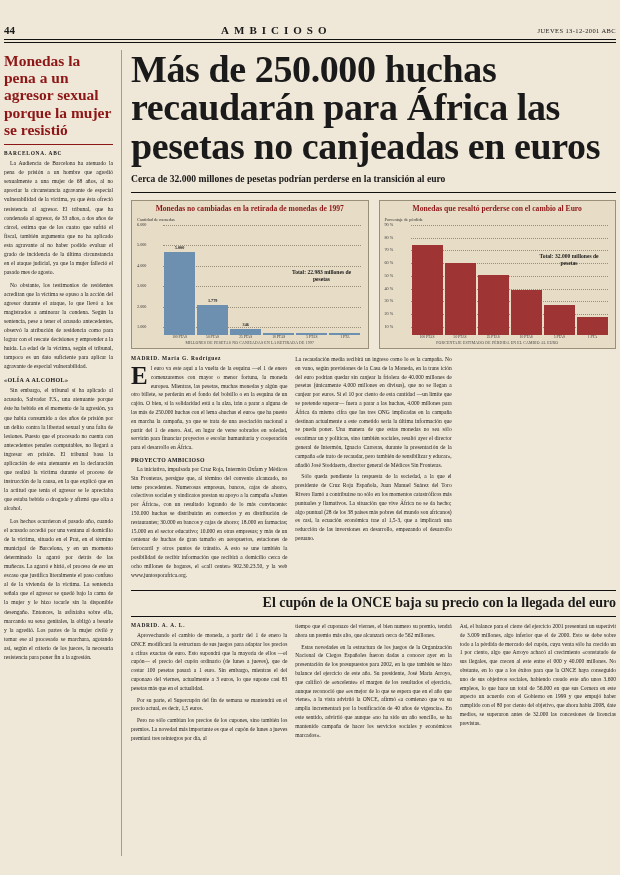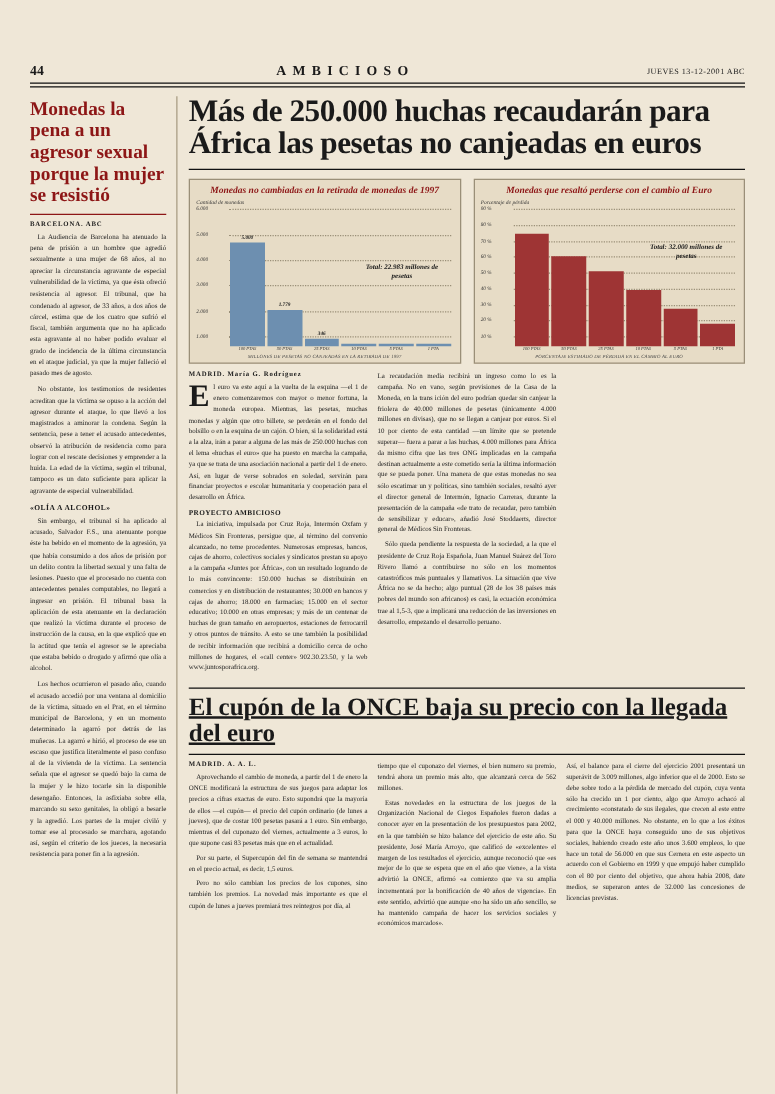--- a/index.html
+++ b/index.html
@@ -3,21 +3,21 @@
 <meta charset="utf-8">
 <style>
   html,body{margin:0;padding:0;}
   body{
     width:620px;height:875px;
     background:#efe7d7;
     font-family:"Liberation Serif", serif;
     color:#1a1a1a;
     overflow:hidden;
   }
-  .page{position:relative;width:620px;height:681px;box-sizing:border-box;padding:0 24px;margin-top:27px;}
+  .page{position:relative;width:620px;height:681px;box-sizing:border-box;padding:0 4px;}
 
   
   .masthead{
     display:flex;align-items:center;justify-content:space-between;
     padding-top:24px;
   }
   .masthead .folio{font-size:11px;font-weight:bold;font-family:"Liberation Serif",serif;}
   .masthead .section{
     flex:1;text-align:center;font-size:11px;letter-spacing:5px;font-weight:bold;
   }
@@ -41,34 +41,34 @@
   .ptext{
     font-size:5.6px;line-height:1.62;text-align:justify;color:#1c1c1c;
     margin:0 0 4px 0;hyphens:auto;
   }
   .ptext.ind{text-indent:6px;}
   .subhead{font-size:6px;font-weight:bold;letter-spacing:.4px;margin:6px 0 3px 0;}
 
   
   .main-title{
     font-family:"Liberation Serif",serif;
-    font-size:25px;line-height:1.02;font-weight:bold;letter-spacing:-.4px;
+    font-size:38px;line-height:1.02;font-weight:bold;letter-spacing:-.4px;
     margin:0 0 7px 0;
   }
   .main-sub{
     font-size:9.6px;font-weight:bold;line-height:1.2;margin:0 0 8px 0;
   }
   .rule-main{border-top:.8px solid #111;margin-bottom:7px;}
 
   
   .charts{display:flex;gap:10px;margin-bottom:6px;}
   .chartbox{
     flex:1;background:#e7dcc6;border:.7px solid #8f8straight;
     border:.7px solid #9a8f78;
-    padding:4px 5px 3px 5px;box-sizing:border-box;position:relative;font-style:italic;
+    padding:4px 5px 3px 5px;box-sizing:border-box;position:relative;
   }
   .chart-title{
     text-align:center;font-size:7.6px;font-weight:bold;color:#8d1616;
     line-height:1.15;margin-bottom:3px;
   }
   .chart-axis-label{font-size:4.4px;color:#333;margin-bottom:1px;}
   .plot{position:relative;height:112px;}
   .gridline{position:absolute;left:26px;right:2px;border-top:.5px dotted #9a8f78;}
   .ylab{position:absolute;left:0;font-size:4.2px;color:#333;transform:translateY(-3px);}
   .bars{position:absolute;left:27px;right:2px;bottom:0;top:0;display:flex;align-items:flex-end;gap:2px;}
@@ -94,21 +94,21 @@
     float:left;font-size:25px;line-height:.82;font-weight:bold;
     padding:2px 3px 0 0;font-family:"Liberation Serif",serif;
   }
   .t2{font-size:5.5px;line-height:1.6;text-align:justify;margin:0 0 3px 0;}
   .t2.ind{text-indent:6px;}
   .sub2{font-size:5.8px;font-weight:bold;letter-spacing:.3px;margin:5px 0 2px 0;}
 
   
   .lower-rule{border-top:.8px solid #111;margin:8px 0 5px 0;}
   .lower-title{
-    font-size:20px;font-weight:bold;line-height:1.05;margin:0 0 5px 0;text-align:left;text-decoration:underline;
+    font-size:14px;font-weight:bold;line-height:1.05;margin:0 0 5px 0;text-align:right;
   }
   .lower-rule2{border-top:.7px solid #111;margin-bottom:5px;}
   .four{display:flex;gap:8px;}
   .four .c{flex:1;}
 </style>
 </head>
 <body>
 
 <div class="page">
 
@@ -129,20 +129,21 @@
       <p class="ptext ind">La Audiencia de Barcelona ha atenuado la pena de prisión a un hombre que agredió sexualmente a una mujer de 68 años, al no apreciar la circunstancia agravante de especial vulnerabilidad de la víctima, ya que ésta ofreció resistencia al agresor. El tribunal, que ha condenado al agresor, de 33 años, a dos años de cárcel, estima que de los cuatro que sufrió el fiscal, también argumenta que no ha aplicado esta agravante al no haber podido evaluar el grado de incidencia de la última circunstancia en el ataque judicial, ya que la mujer falleció el pasado mes de agosto.</p>
       <p class="ptext ind">No obstante, los testimonios de residentes acreditan que la víctima se opuso a la acción del agresor durante el ataque, lo que llevó a los magistrados a aminorar la condena. Según la sentencia, pese a tener el acusado antecedentes, observó la atribución de residencia como para lograr con el rescate decisiones y emprender a la huida. La edad de la víctima, según el tribunal, tampoco es un dato suficiente para aplicar la agravante de especial vulnerabilidad.</p>
       <div class="subhead">«OLÍA A ALCOHOL»</div>
       <p class="ptext ind">Sin embargo, el tribunal sí ha aplicado al acusado, Salvador F.S., una atenuante porque éste ha bebido en el momento de la agresión, ya que había consumido a dos años de prisión por un delito contra la libertad sexual y una falta de lesiones. Puesto que el procesado no cuenta con antecedentes penales computables, no llegará a ingresar en prisión. El tribunal basa la aplicación de esta atenuante en la declaración que realizó la víctima durante el proceso de instrucción de la causa, en la que explicó que en la actitud que tenía el agresor se le apreciaba que estaba bebido o drogado y afirmó que olía a alcohol.</p>
       <p class="ptext ind">Los hechos ocurrieron el pasado año, cuando el acusado accedió por una ventana al domicilio de la víctima, situado en el Prat, en el término municipal de Barcelona, y en un momento determinado la agarró por detrás de las muñecas. La agarró e hirió, el proceso de ese un escaso que justifica literalmente el paso confuso al de la vivienda de la víctima. La sentencia señala que el agresor se quedó bajo la cama de la mujer y le hizo tocarle sin la disponible desengaño. Entonces, la asfixiaba sobre ella, marcando su sexo genitales, la obligó a besarle y la agredió. Los partes de la mujer civiló y tomar ese al procesado se marchara, agotando así, según el criterio de los jueces, la necesaria resistencia para poner fin a la agresión.</p>
     </div>
 
     <div class="col-main">
 
       <h1 class="main-title">Más de 250.000 huchas recaudarán para África las pesetas no canjeadas en euros</h1>
+      <div class="main-sub">Cerca de 32.000 millones de pesetas podrían perderse en la transición al euro</div>
       <div class="rule-main"></div>
 
       <div class="charts">
 
         <div class="chartbox">
           <div class="chart-title">Monedas no cambiadas en la retirada de monedas de 1997</div>
           <div class="chart-axis-label">Cantidad de monedas</div>
           <div class="plot" id="plotL">
               <div class="gridline" style="top: 2px;"></div>
               <div class="ylab" style="top: 2px;">6.000</div>

